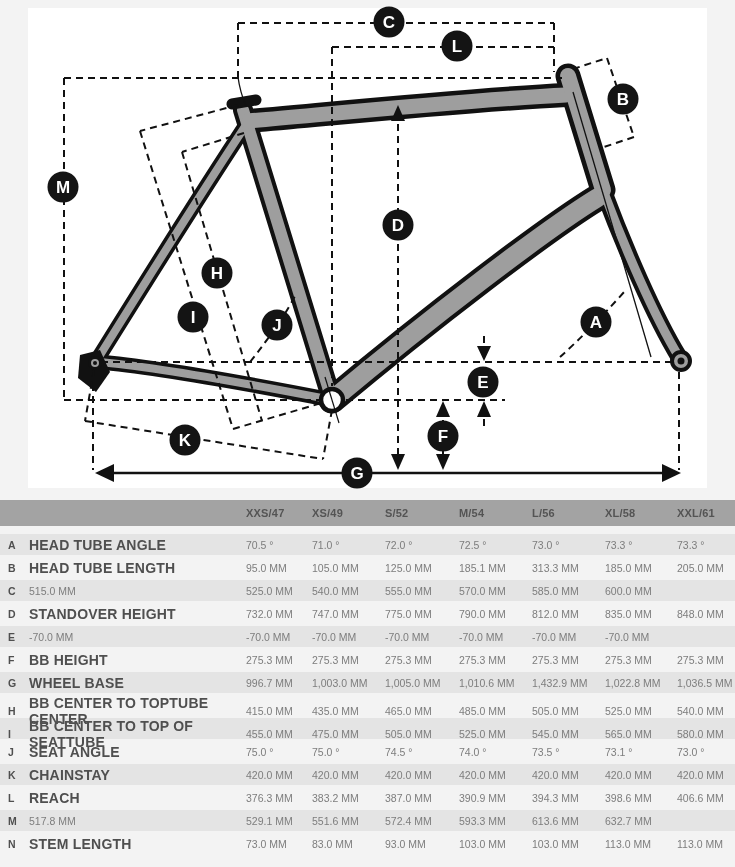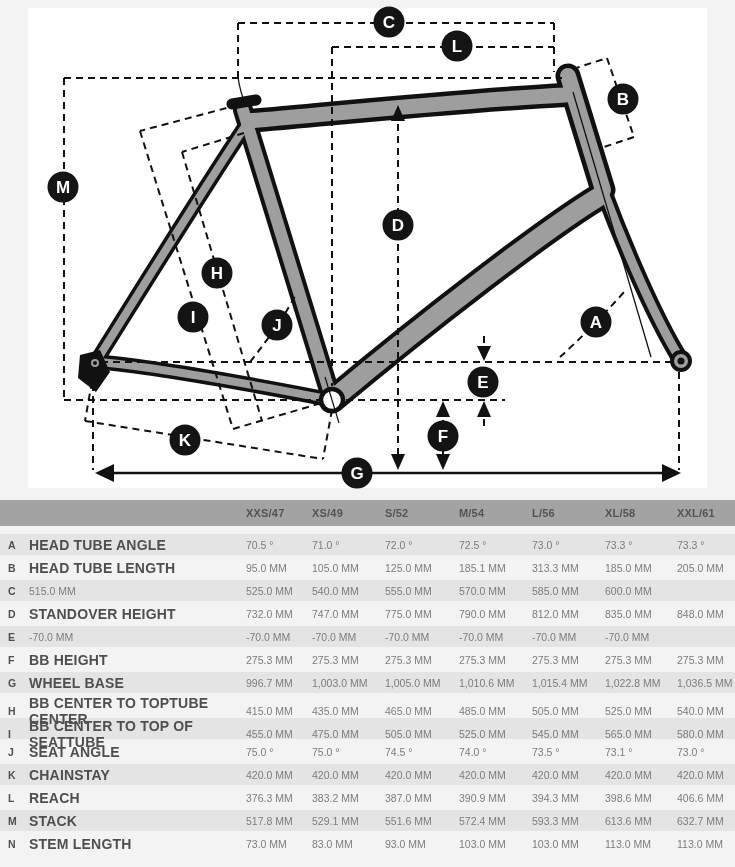--- a/index.html
+++ b/index.html
@@ -260,21 +260,21 @@
       <div class="c-val">275.3 MM</div>
       <div class="c-val">275.3 MM</div>
     </div>
     <div class="trow drow odd">
       <div class="c-key">G</div>
       <div class="c-label">WHEEL BASE</div>
       <div class="c-val">996.7 MM</div>
       <div class="c-val">1,003.0 MM</div>
       <div class="c-val">1,005.0 MM</div>
       <div class="c-val">1,010.6 MM</div>
-      <div class="c-val">1,015.4 MM</div>
+      <div class="c-val">1,432.9 MM</div>
       <div class="c-val">1,022.8 MM</div>
       <div class="c-val">1,036.5 MM</div>
     </div>
     <div class="trow drow even">
       <div class="c-key">H</div>
       <div class="c-label">BB CENTER TO TOPTUBE CENTER</div>
       <div class="c-val">415.0 MM</div>
       <div class="c-val">435.0 MM</div>
       <div class="c-val">465.0 MM</div>
       <div class="c-val">485.0 MM</div>
@@ -321,21 +321,20 @@
       <div class="c-val">376.3 MM</div>
       <div class="c-val">383.2 MM</div>
       <div class="c-val">387.0 MM</div>
       <div class="c-val">390.9 MM</div>
       <div class="c-val">394.3 MM</div>
       <div class="c-val">398.6 MM</div>
       <div class="c-val">406.6 MM</div>
     </div>
     <div class="trow drow odd">
       <div class="c-key">M</div>
-      <div class="c-label">STACK</div>
       <div class="c-val">517.8 MM</div>
       <div class="c-val">529.1 MM</div>
       <div class="c-val">551.6 MM</div>
       <div class="c-val">572.4 MM</div>
       <div class="c-val">593.3 MM</div>
       <div class="c-val">613.6 MM</div>
       <div class="c-val">632.7 MM</div>
     </div>
     <div class="trow drow even">
       <div class="c-key">N</div>

